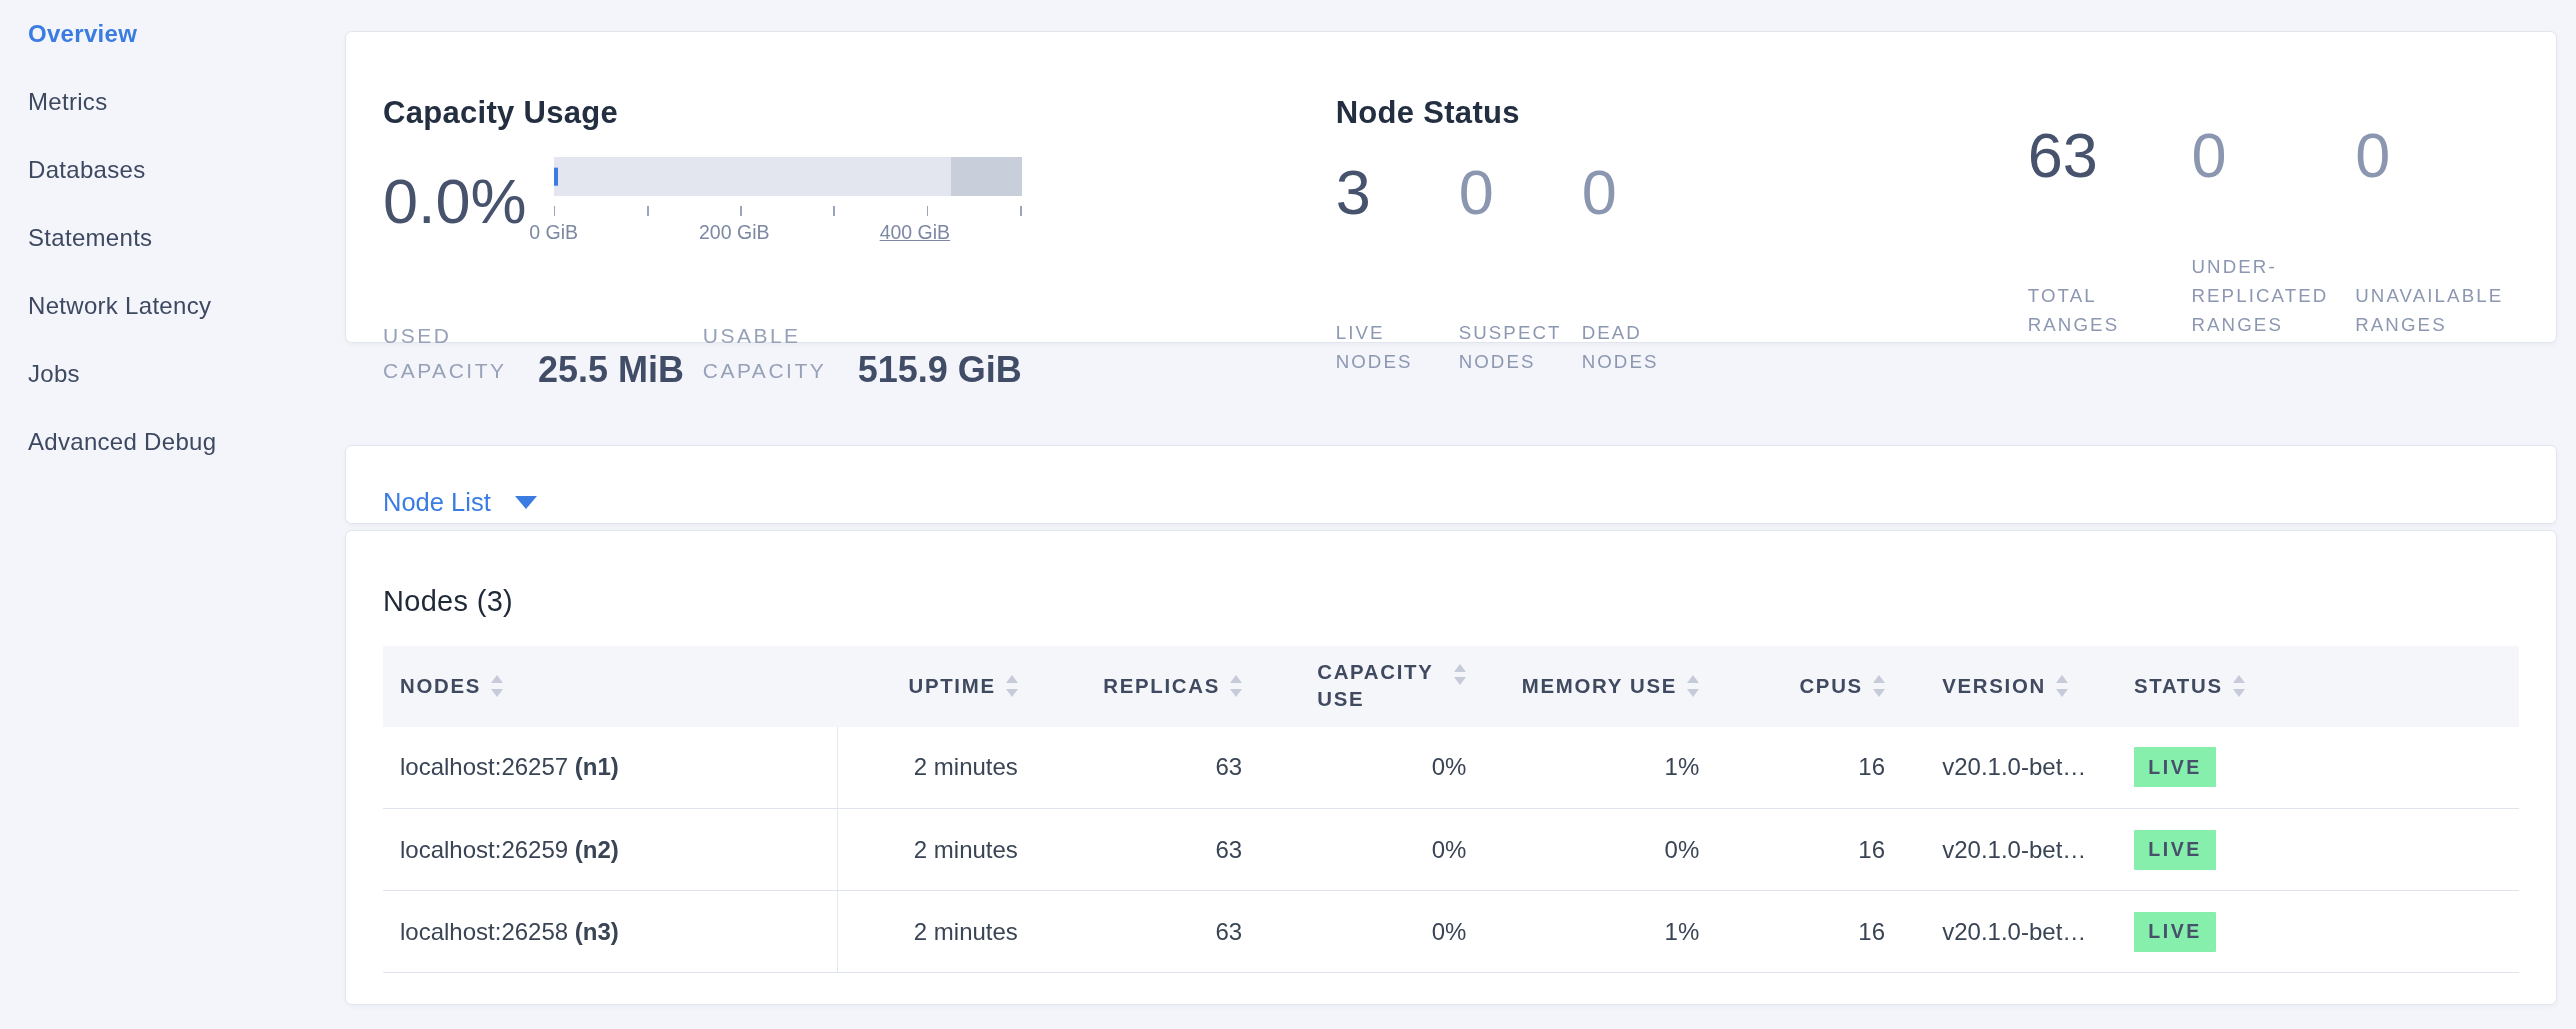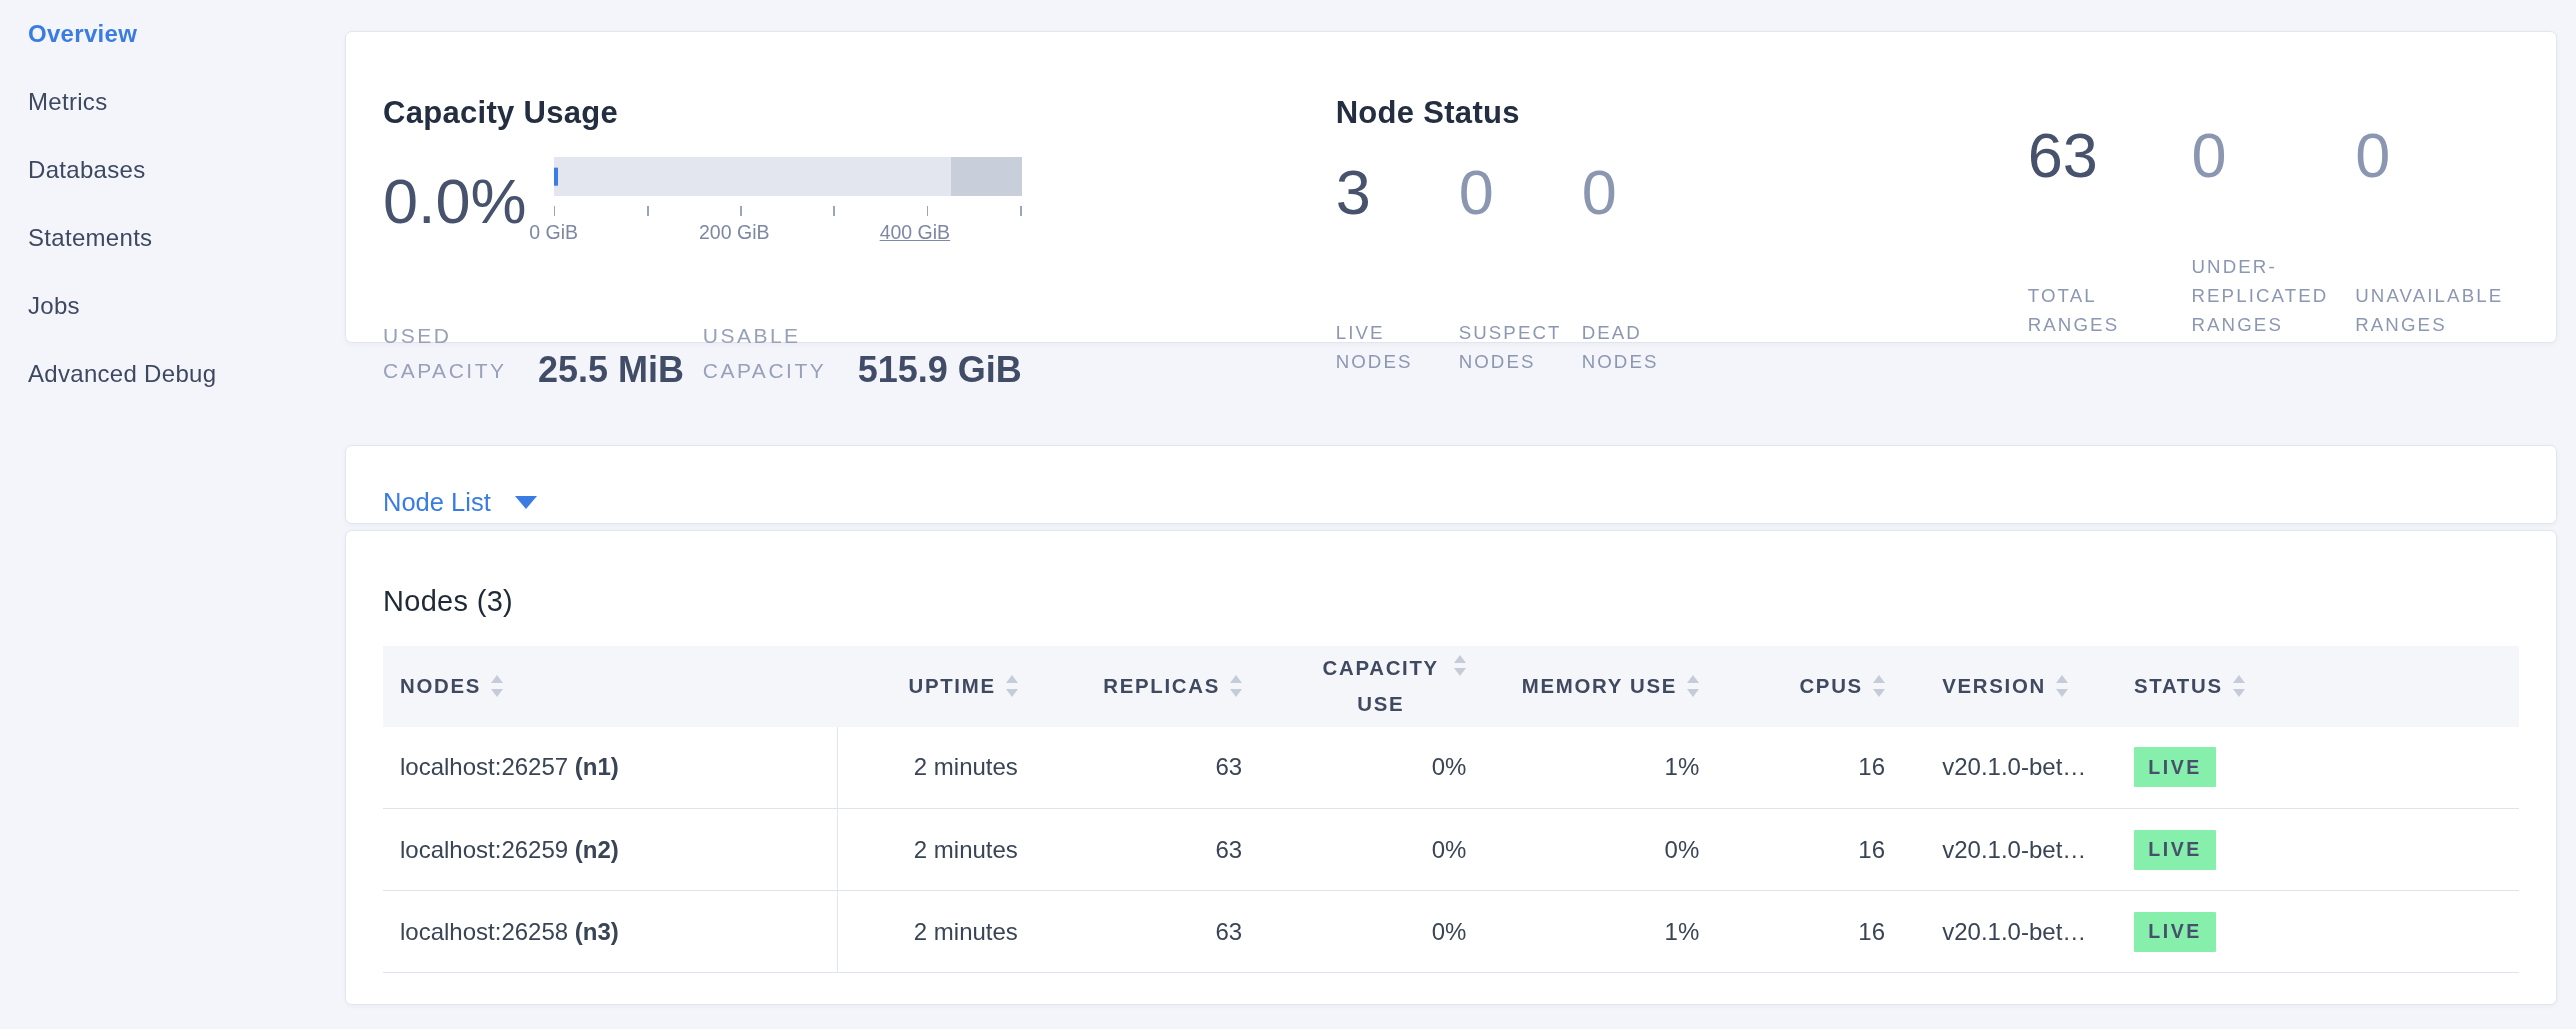--- a/index.html
+++ b/index.html
@@ -69,21 +69,21 @@
   col.c5{width:10.9%} col.c6{width:8.7%} col.c7{width:10.7%} col.c8{width:18.5%}
   thead th { background:#f5f6f9; height:81px; font-size:20.4px; font-weight:700; letter-spacing:1.7px;
              color:#3f4960; text-transform:uppercase; vertical-align:middle; cursor:pointer; }
   .th-inner { display:flex; align-items:center; }
   th.al-r .th-inner { justify-content:flex-end; padding-right:10.2px; }
   th.al-l .th-inner { justify-content:flex-start; }
   th.c1 .th-inner { padding-left:17px; }
   th.c7 .th-inner { padding-left:47px; }
   th.c8 .th-inner { padding-left:10.2px; }
   th.wrap .th-inner { align-items:flex-start; }
-  th.wrap .th-label { display:inline-block; max-width:127px; text-align:center; line-height:36px; }
+  th.wrap .th-label { display:inline-block; max-width:127px; text-align:left; line-height:27px; }
   .sort-icon { display:inline-flex; flex-direction:column; align-items:center; margin-left:10.2px; }
   .sort-icon i { display:block; width:0; height:0; border-left:6.8px solid transparent; border-right:6.8px solid transparent; }
   .sort-up { border-bottom:8.5px solid #c5cbd8; margin-bottom:5.1px; }
   .sort-down { border-top:8.5px solid #c5cbd8; }
 
   tbody td { height:82px; border-bottom:1.7px solid #dfe3ed; font-size:24px; color:#394455; vertical-align:middle; }
   tbody td.c1 { border-right:1.7px solid #e3e7f0; padding-left:17px; }
   td.al-r { text-align:right; padding-right:10.2px; }
   td.c7 { padding-left:47px; }
   td.c8 { padding-left:10.2px; }
@@ -94,20 +94,21 @@
 </head>
 <body>
 
 <div class="page">
 
   <nav class="sidebar">
     <div class="nav-item active">Overview</div>
     <div class="nav-item">Metrics</div>
     <div class="nav-item">Databases</div>
     <div class="nav-item">Statements</div>
+    <div class="nav-item">Network Latency</div>
     <div class="nav-item">Jobs</div>
     <div class="nav-item">Advanced Debug</div>
   </nav>
 
   <main class="main">
 
     <section class="card summary">
 
       <div class="sec sec-cap">
         <h2 class="sec-title">Capacity Usage</h2>

